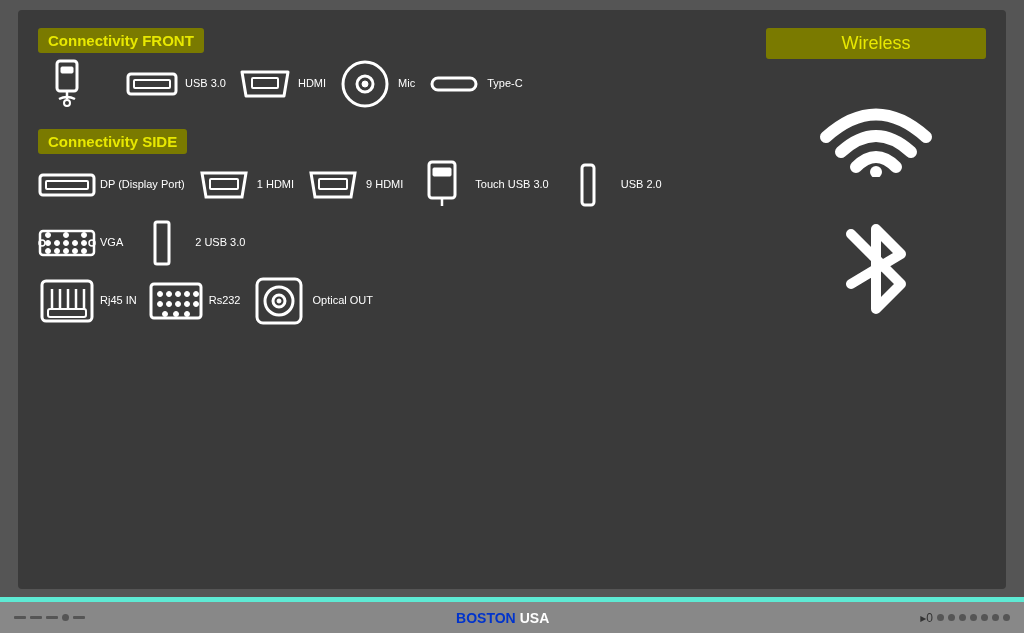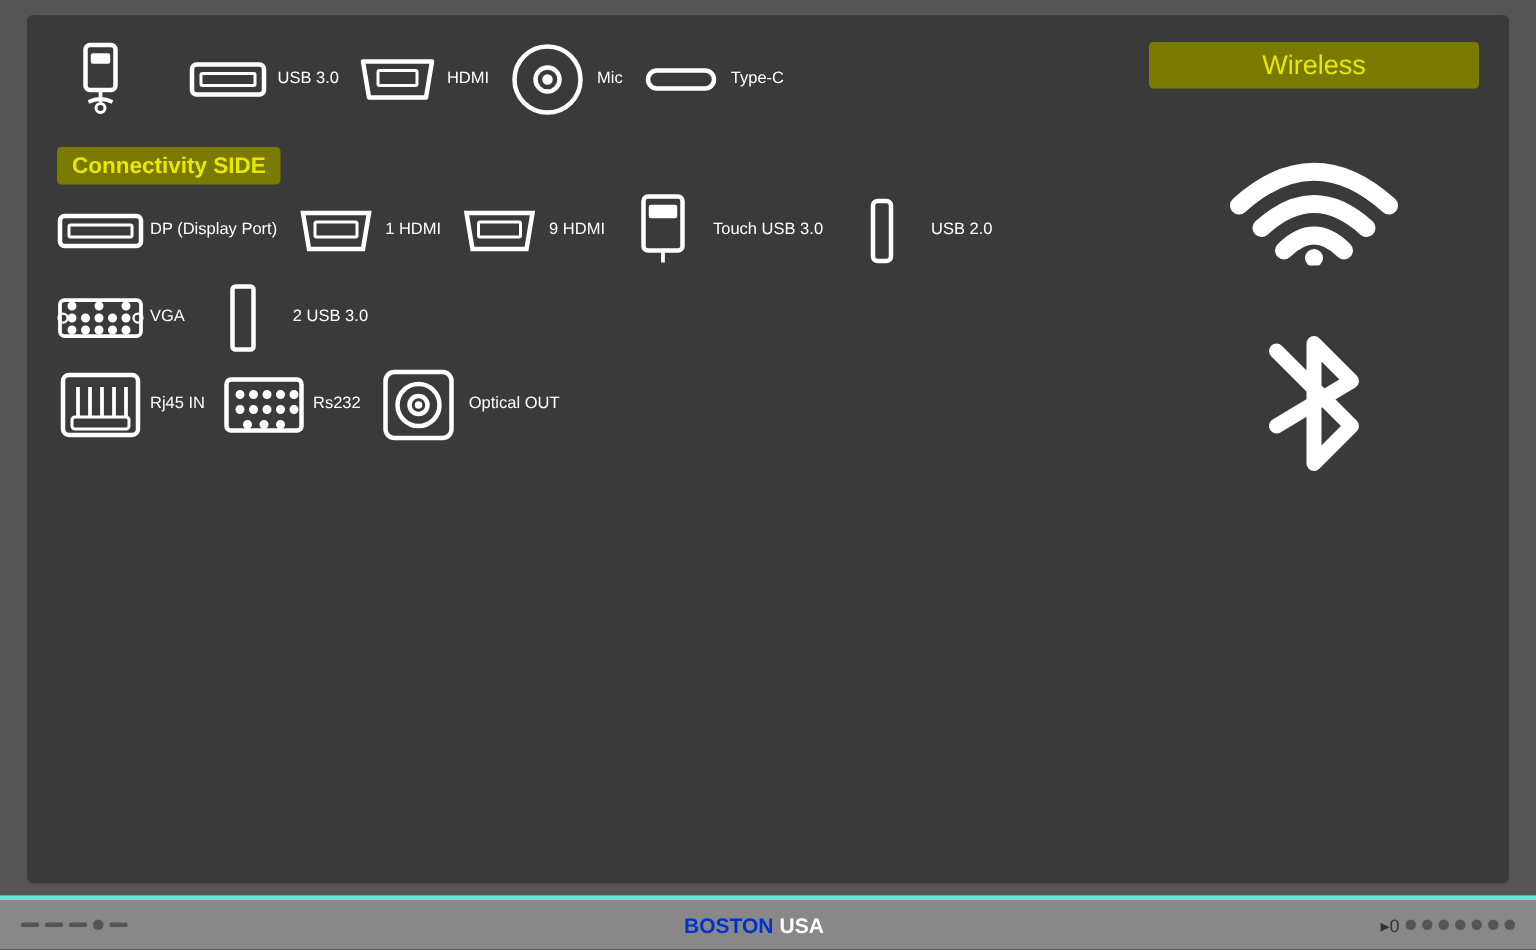--- a/index.html
+++ b/index.html
@@ -103,21 +103,21 @@
       justify-content: center;
       margin: 15px 0;
     }
     .bottom-bar {
       height: 36px;
       background: #888;
       display: flex;
       align-items: center;
       justify-content: space-between;
       padding: 0 14px;
-      border-top: 3px solid #5eead4;
+      border-top: 5px solid #5eead4;
     }
     .bottom-dots-left {
       display: flex;
       gap: 4px;
       align-items: center;
     }
     .dot {
       width: 7px;
       height: 7px;
       background: #555;
@@ -151,20 +151,21 @@
       margin-bottom: 4px;
     }
   </style>
 </head>
 <body>
 
 <div class="screen">
   <div class="left-panel">
 
     <div class="section-block">
+      <div class="section-header">Connectivity FRONT</div>
       <div class="icon-row">
 
         <div class="icon-item">
           <div class="icon-box">
             <svg width="48" height="50" viewBox="0 0 48 50">
 
               <rect x="14" y="2" width="20" height="30" rx="3" fill="none" stroke="white" stroke-width="3"></rect>
               <rect x="18" y="8" width="12" height="6" rx="1" fill="white"></rect>
 
               <line x1="24" y1="32" x2="24" y2="40" stroke="white" stroke-width="2.5"></line>

